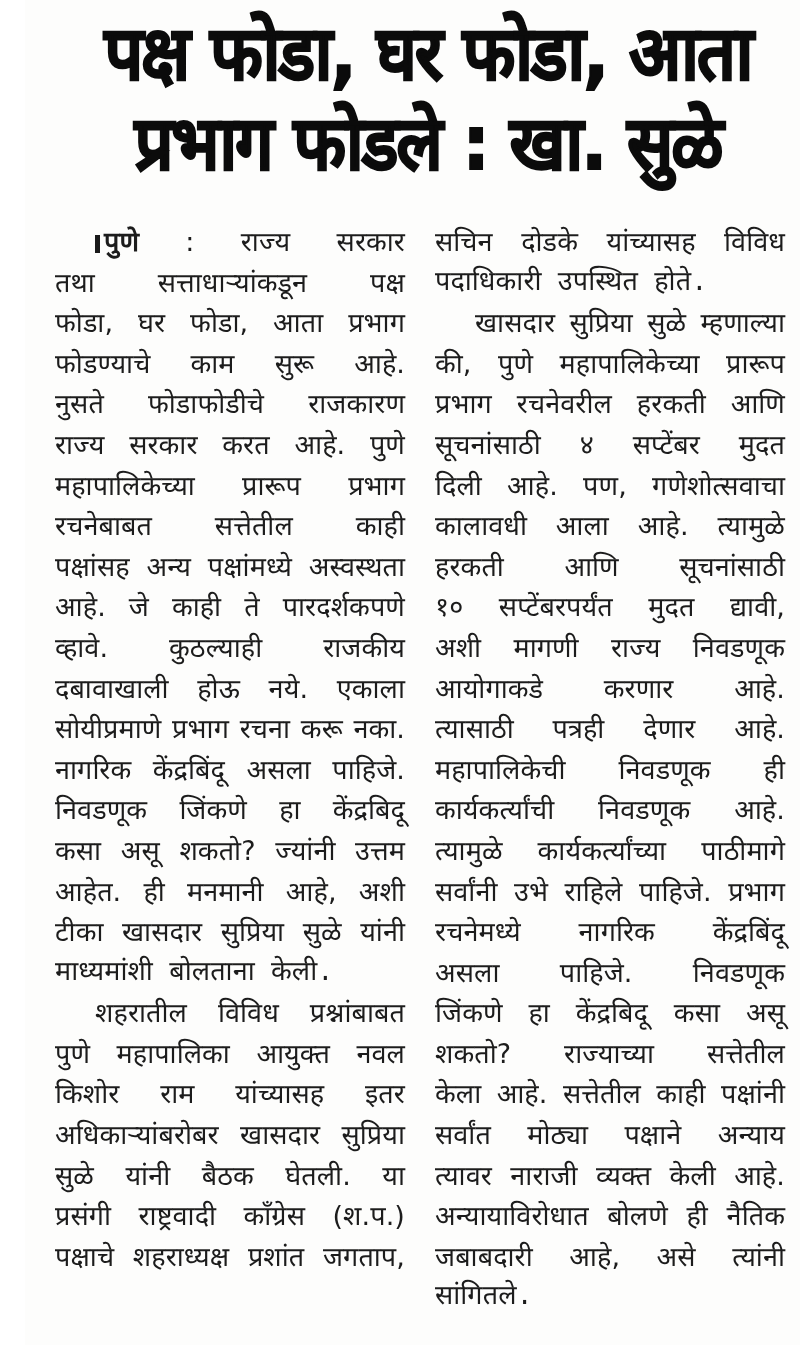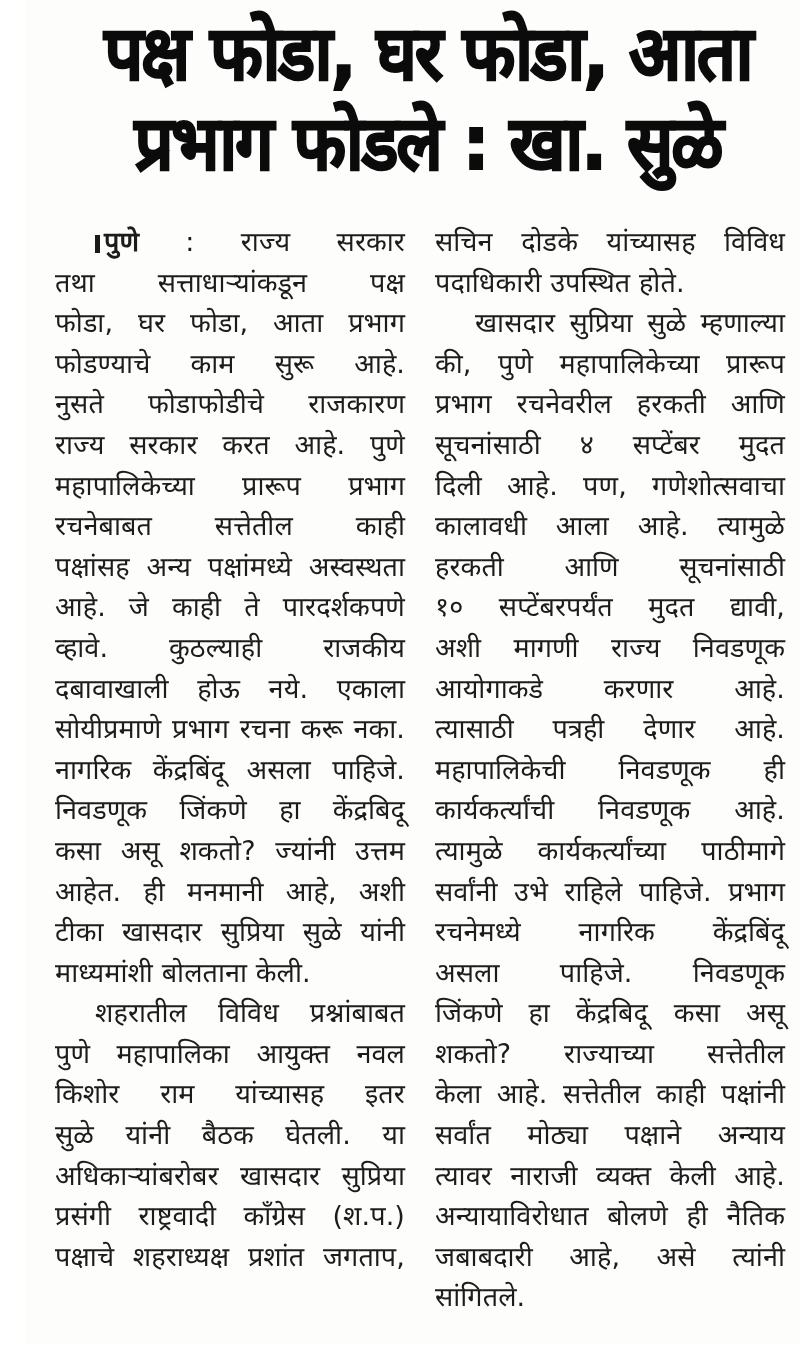--- a/index.html
+++ b/index.html
@@ -55,20 +55,21 @@
     line-height: 40.6px;
     height: 40.6px;
     white-space: nowrap;
     text-align: justify;
     text-align-last: justify;
     color: #1c1c1c;
     letter-spacing: 0.1px;
   }
   .line.last {
     text-align-last: left;
+    font-family: Liberation Mono, monospace;
   }
   .line.indent {
     padding-left: 40px;
   }
   .dateline-marker {
     display: inline-block;
     width: 5px;
     height: 18px;
     background: #1a1a1a;
     margin-right: 4px;
@@ -109,22 +110,22 @@
     <span class="line">नागरिक केंद्रबिंदू असला पाहिजे.</span>
     <span class="line">निवडणूक जिंकणे हा केंद्रबिदू</span>
     <span class="line">कसा असू शकतो? ज्यांनी उत्तम</span>
     <span class="line">आहेत. ही मनमानी आहे, अशी</span>
     <span class="line">टीका खासदार सुप्रिया सुळे यांनी</span>
     <span class="line last">माध्यमांशी बोलताना केली.</span>
 
     <span class="line indent">शहरातील विविध प्रश्नांबाबत</span>
     <span class="line">पुणे महापालिका आयुक्त नवल</span>
     <span class="line">किशोर राम यांच्यासह इतर</span>
+    <span class="line">अधिकाऱ्यांबरोबर खासदार सुप्रिया</span>
     <span class="line">सुळे यांनी बैठक घेतली. या</span>
-    <span class="line">अधिकाऱ्यांबरोबर खासदार सुप्रिया</span>
     <span class="line">प्रसंगी राष्ट्रवादी काँग्रेस (श.प.)</span>
     <span class="line">पक्षाचे शहराध्यक्ष प्रशांत जगताप,</span>
   </div>
 
   <div class="col right">
     <span class="line">सचिन दोडके यांच्यासह विविध</span>
     <span class="line last">पदाधिकारी उपस्थित होते.</span>
 
     <span class="line indent">खासदार सुप्रिया सुळे म्हणाल्या</span>
     <span class="line">की, पुणे महापालिकेच्या प्रारूप</span>

